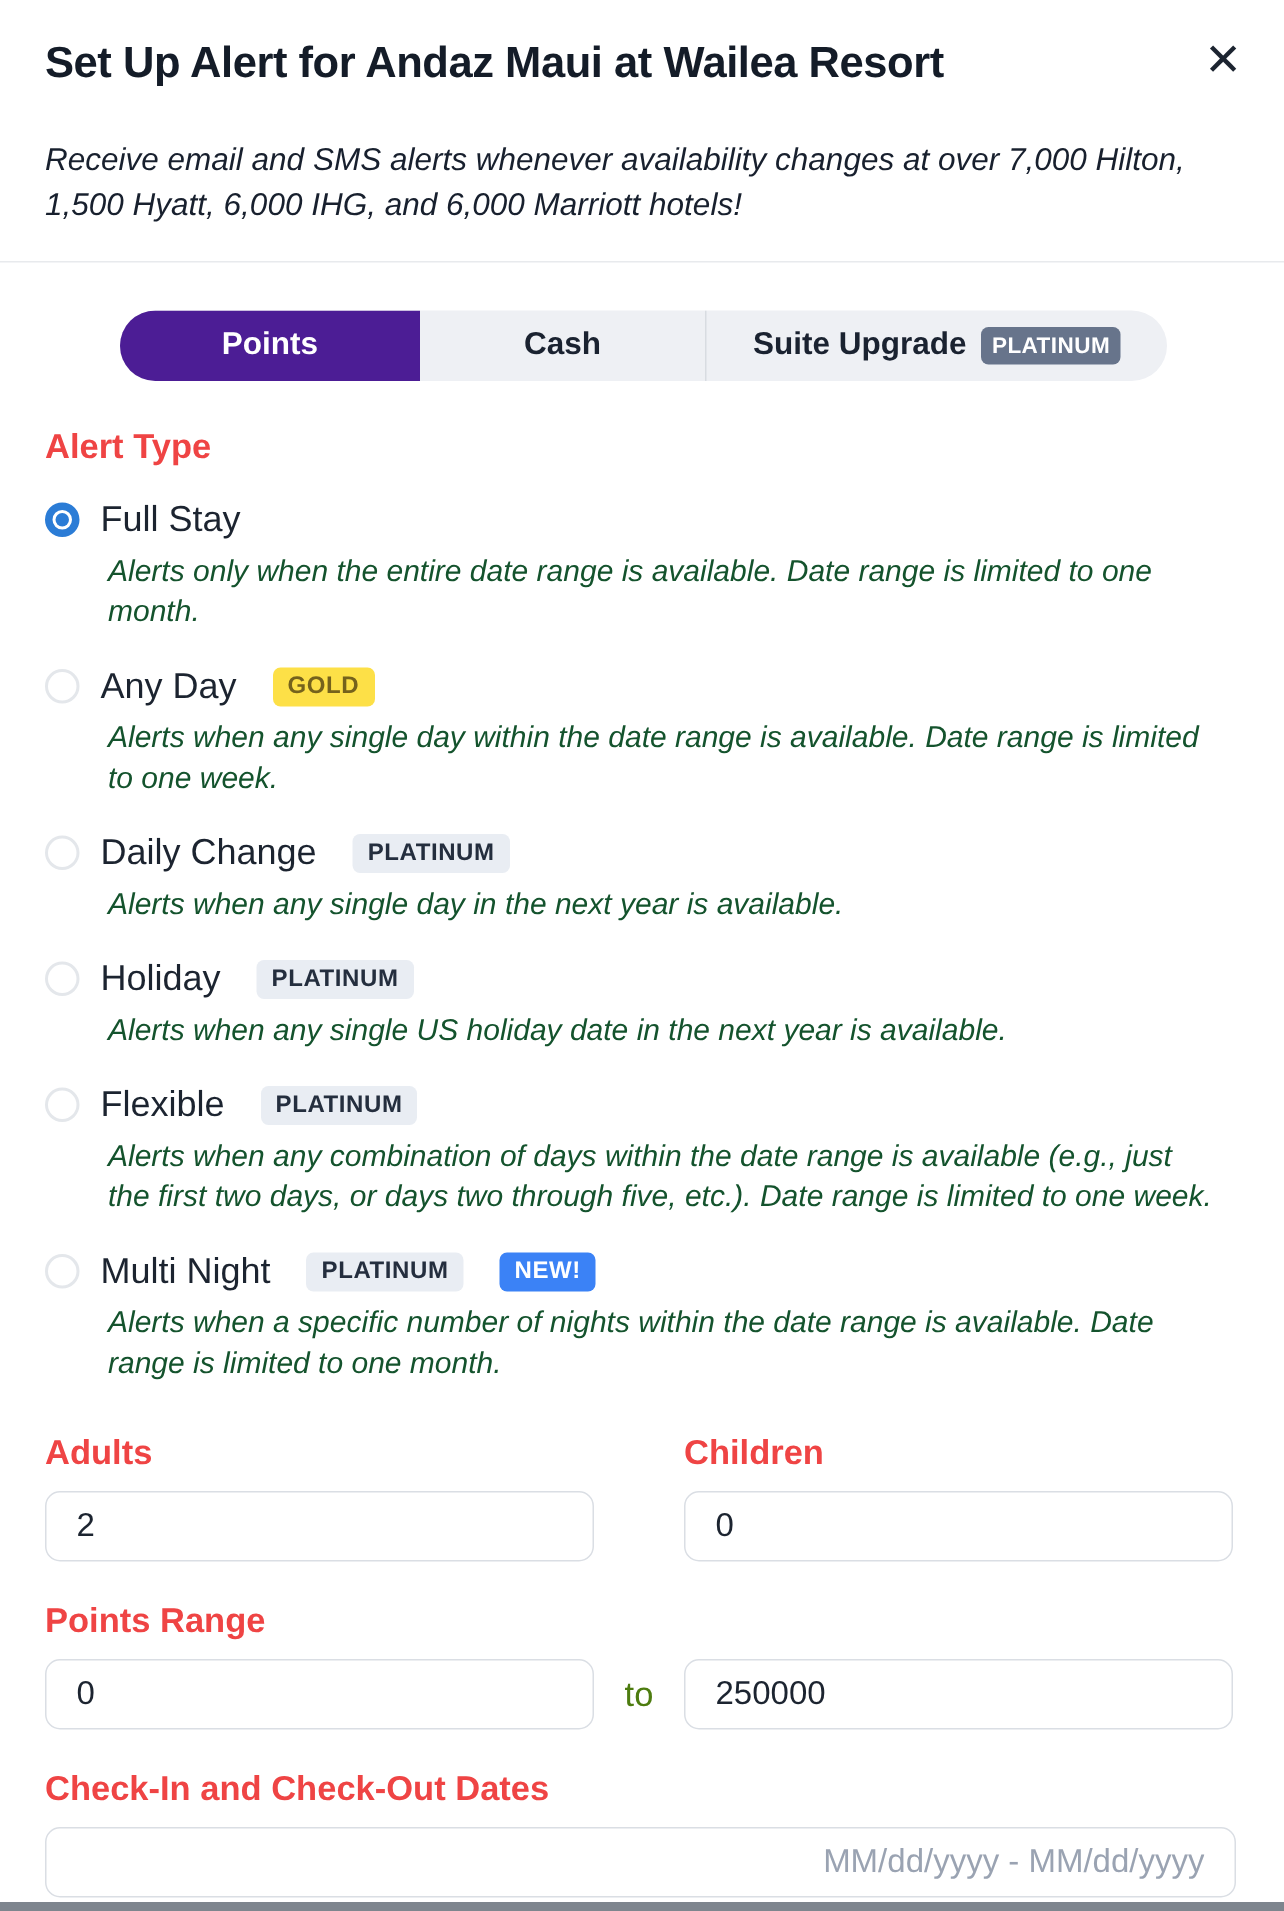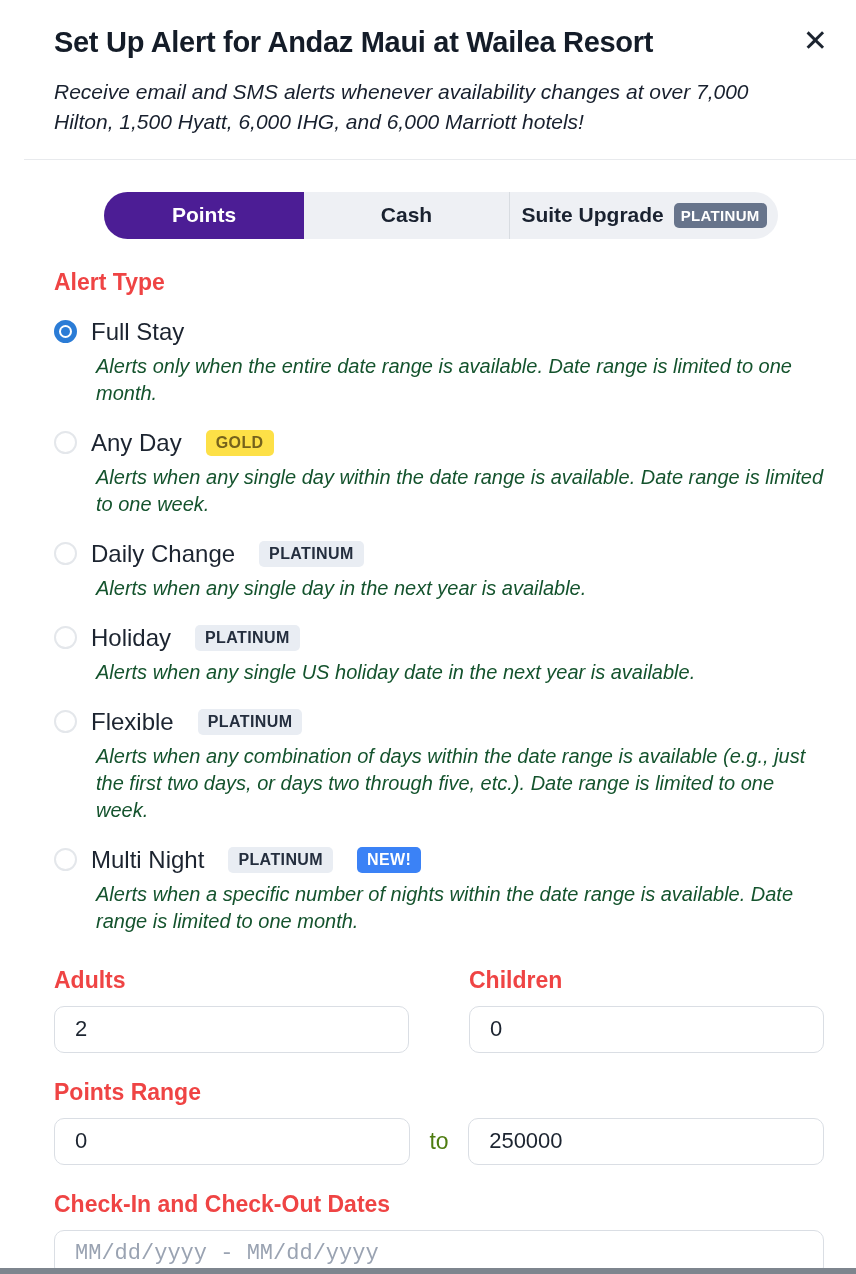--- a/index.html
+++ b/index.html
@@ -1,37 +1,37 @@
 <!DOCTYPE html>
 <html><head>
 <meta charset="utf-8">
 <style>
   * { margin: 0; padding: 0; box-sizing: border-box; }
   html, body { width: 856px; height: 1274px; background: #ffffff; overflow: hidden; }
   body { font-family: "Liberation Sans", sans-serif; color: #1c2430; position: relative; }
 
-  .modal { width: 856px; height: 1274px; background: #fff; position: relative; padding-left: 24px; }
+  .modal { width: 856px; height: 1274px; background: #fff; position: relative; }
 
   
   .header { padding: 26px 32px 0 30px; position: relative; }
   .title { font-size: 29px; font-weight: 700; color: #141c28; letter-spacing: -0.3px; }
   .close-btn { position: absolute; top: 26px; right: 28px; font-size: 30px; font-weight: 300;
                color: #1c2430; line-height: 1; cursor: pointer; background: none; border: none;
                font-family: "DejaVu Sans", sans-serif; }
-  .subtitle { font-style: italic; font-size: 21px; color: #18202e; margin-top: 18px;
+  .subtitle { font-style: italic; font-size: 21px; color: #18202e; margin-top: 33px;
               line-height: 1.42; padding-right: 18px; }
   .divider { height: 1px; background: #e8eaed; margin-top: 22px; }
 
   
   .tabbar { margin: 32px 78px 0 80px; height: 47px; background: #eef0f4; border-radius: 24px;
             display: flex; align-items: stretch; overflow: hidden; }
   .tab { display: flex; align-items: center; justify-content: center; font-size: 21px;
          font-weight: 600; color: #1a2230; cursor: pointer; gap: 10px; }
   .tab-points { width: 200px; background: #4c1d95; color: #ffffff; }
-  .tab-cash { width: 206px; border-right: 1px solid #d8dce1; }
+  .tab-cash { width: 191px; border-right: 1px solid #d8dce1; }
   .tab-suite { flex: 1; }
   .tab-badge { background: #67748b; color: #fff; font-size: 15px; font-weight: 700;
                padding: 4px 7px; border-radius: 5px; letter-spacing: 0.3px; }
 
   
   .content { padding: 0 32px 0 30px; }
   .section-heading { font-size: 23px; font-weight: 700; color: #ef4444; }
   .alert-type-heading { margin-top: 30px; }
 
   .option { margin-top: 22px; }
@@ -54,21 +54,21 @@
   .two-col { display: flex; gap: 60px; margin-top: 32px; }
   .col { width: 366px; }
   .field-input { margin-top: 12px; width: 100%; height: 47px; border: 1px solid #dadee4;
                  border-radius: 10px; padding: 0 20px; font-size: 22px; color: #1c2430;
                  font-family: "Liberation Sans", sans-serif; outline: none; background: #fff; }
   .points-section { margin-top: 26px; }
   .range-row { display: flex; align-items: center; margin-top: 0; }
   .range-to { width: 60px; text-align: center; font-size: 23px; color: #4d7c0f;
               padding-top: 12px; }
   .dates-section { margin-top: 26px; }
-  .dates-input { text-align: left; font-family: Liberation Mono, monospace; }
+  .dates-input { text-align: right; }
   .field-input::placeholder { color: #9aa3b2; }
 
   .bottom-edge { position: absolute; bottom: 0; left: 0; width: 100%; height: 6px;
                  background: #7e858e; }
 </style>
 </head>
 <body>
 
 <div class="modal">
 

